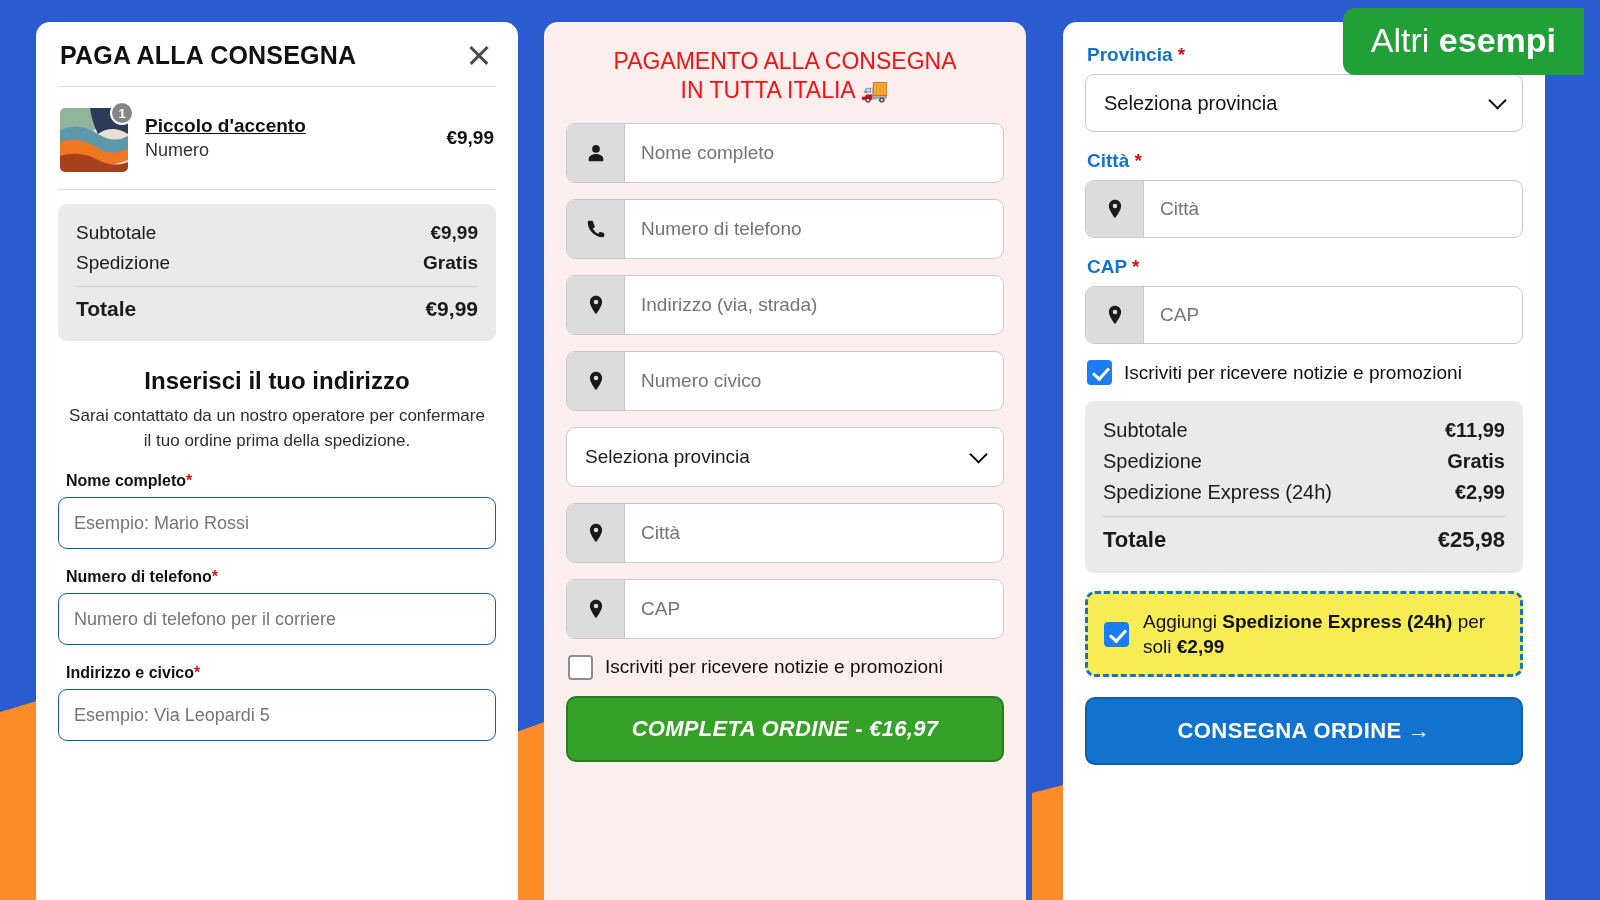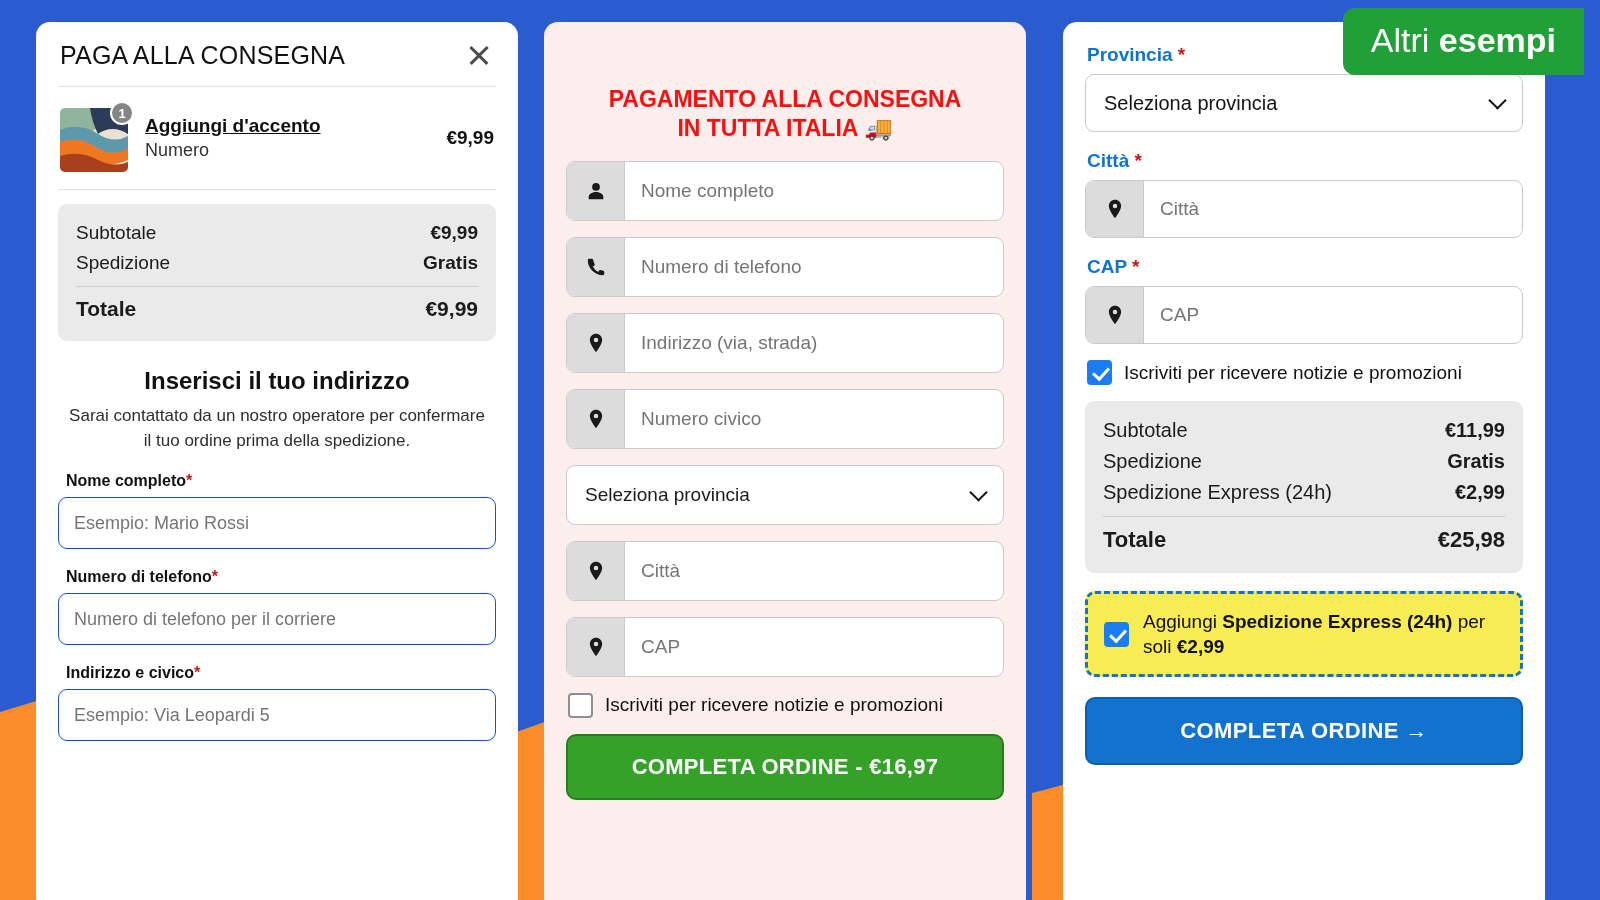--- a/index.html
+++ b/index.html
@@ -58,21 +58,21 @@
     padding: 0 22px;
   }
   .left-head {
     display: flex;
     align-items: center;
     justify-content: space-between;
     padding: 18px 2px 16px 2px;
   }
   .left-title {
     font-size: 25px;
-    font-weight: normal;
+    font-weight: bold;
     letter-spacing: 0.2px;
     color: #111;
   }
   .close-x {
     width: 30px; height: 30px;
     position: relative;
     cursor: pointer;
     flex: none;
   }
   .close-x::before, .close-x::after {
@@ -182,24 +182,23 @@
   #card-mid {
     left: 544px; top: 22px;
     width: 482px; height: 890px;
     background: #fdeeee;
     padding: 0 22px;
   }
   .mid-title {
     text-align: center;
     color: #fa0f0f;
     font-size: 23px;
-    font-weight: bold;
+    font-weight: normal;
     line-height: 1.25;
     padding: 25px 6px 18px 6px;
-    margin-top: 38px;
   }
   .ig-row {
     display: flex;
     align-items: stretch;
     background: #fff;
     border: 1px solid #c9c9c9;
     border-radius: 9px;
     height: 60px;
     margin-bottom: 16px;
     overflow: hidden;
@@ -279,20 +278,21 @@
     height: 66px;
     background: #36a128;
     border: 2px solid #2a7d1e;
     border-radius: 10px;
     color: #fff;
     font-size: 22px;
     font-weight: bold;
     letter-spacing: 0.3px;
     cursor: pointer;
     font-family: "Liberation Sans", sans-serif;
+    font-style: italic;
   }
 
   
   #card-right {
     left: 1063px; top: 22px;
     width: 482px; height: 890px;
     padding: 0 22px;
   }
   .r-label {
     font-size: 19px;
@@ -392,21 +392,21 @@
           <path d="M0 0 H68 V20 Q50 10 34 22 Q16 34 0 26 Z" fill="#8fb59c"></path>
           <path d="M30 0 H68 V26 Q52 16 38 26 Q32 14 30 0 Z" fill="#2c3b57"></path>
           <path d="M0 22 Q20 14 38 26 Q54 36 68 28 V42 Q48 50 28 40 Q12 32 0 38 Z" fill="#5e98ab"></path>
           <path d="M0 34 Q18 28 34 38 Q52 50 68 40 V52 Q44 62 24 52 Q10 46 0 50 Z" fill="#ef7722"></path>
           <path d="M0 48 Q20 42 38 52 Q54 60 68 54 V64 H0 Z" fill="#a8411b"></path>
         </svg>
       </div>
       <div class="qty-badge">1</div>
     </div>
     <div class="prod-info">
-      <span class="prod-name">Aggiungi d'accento</span>
+      <span class="prod-name">Piccolo d'accento</span>
       <div class="prod-variant">Numero</div>
     </div>
     <div class="prod-price">€9,99</div>
   </div>
 
   <div class="hr"></div>
 
   <div class="summary">
     <div class="sum-row">
       <span>Subtotale</span>
@@ -577,20 +577,20 @@
   </div>
 
   <div class="upsell">
     <div class="cb-box checked"></div>
     <div class="upsell-text">
       <span>Aggiungi </span><b>Spedizione Express (24h)</b><span> per soli </span><b>€2,99</b>
     </div>
   </div>
 
   <button class="btn-blue">
-    <span>COMPLETA ORDINE</span>
+    <span>CONSEGNA ORDINE</span>
     <span>→</span>
   </button>
 </div>
 
 <div class="badge-altri">
   <span>Altri </span><b>esempi</b>
 </div>
 
 </body></html>

